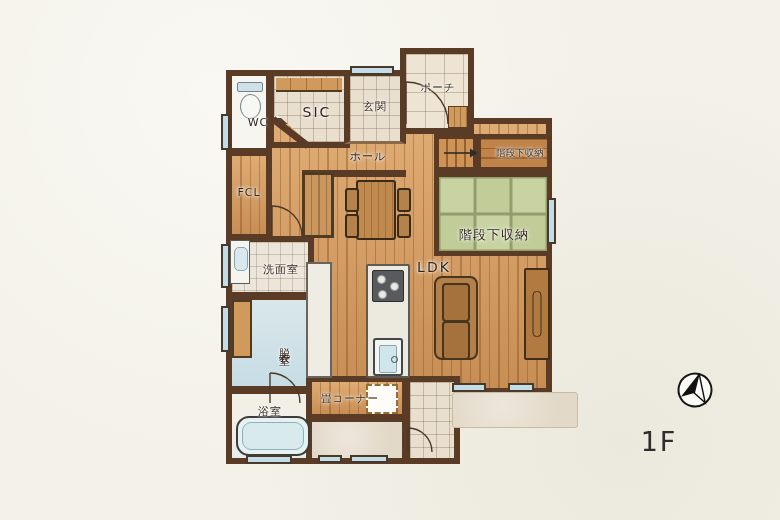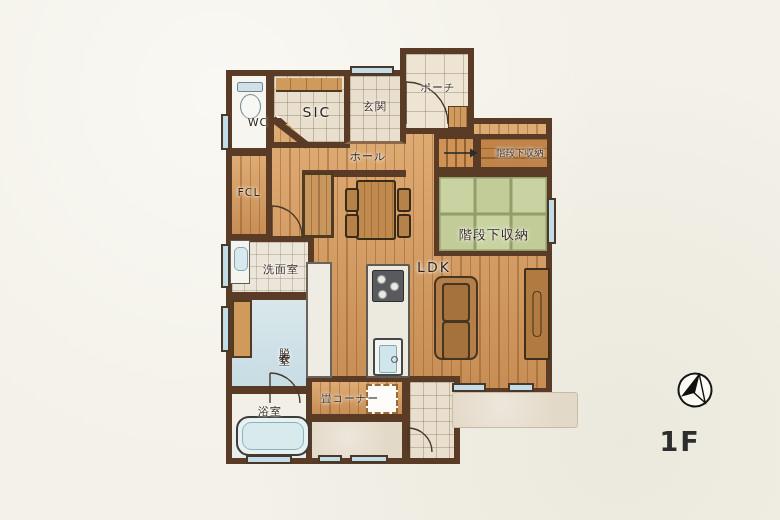--- a/index.html
+++ b/index.html
@@ -112,21 +112,21 @@
   #l-porch{left:438px;top:88px;font-size:10.5px;}
   #l-hall{left:368px;top:156px;}
   #l-storage{left:514px;top:153px;font-size:9.5px;letter-spacing:0;padding-left:12px;}
   #l-tatami{left:494px;top:235px;font-size:13px;}
   #l-fcl{left:249px;top:192px;}
   #l-wash{left:281px;top:269px;}
   #l-ldk{left:434px;top:267px;font-size:14px;letter-spacing:2px;}
   #l-dress{left:283px;top:344px;}
   #l-bath{left:270px;top:411px;}
   #l-pantry{left:350px;top:399px;font-size:10.5px;}
-  #l-floor{left:680px;top:441px;font-size:27px;letter-spacing:2px;color:#2d2d2d;font-weight:700;text-shadow:none;}
+  #l-floor{left:659px;top:441px;font-size:27px;letter-spacing:2px;color:#2d2d2d;font-weight:400;text-shadow:none;}
 </style>
 </head>
 <body>
 
 <div id="stage">
 
   <div id="r-wood" class="room wood"></div>
 
   <div id="r-stairs" class="room thinedge"></div>
   <div id="r-storage" class="room thinedge woodh"></div>

